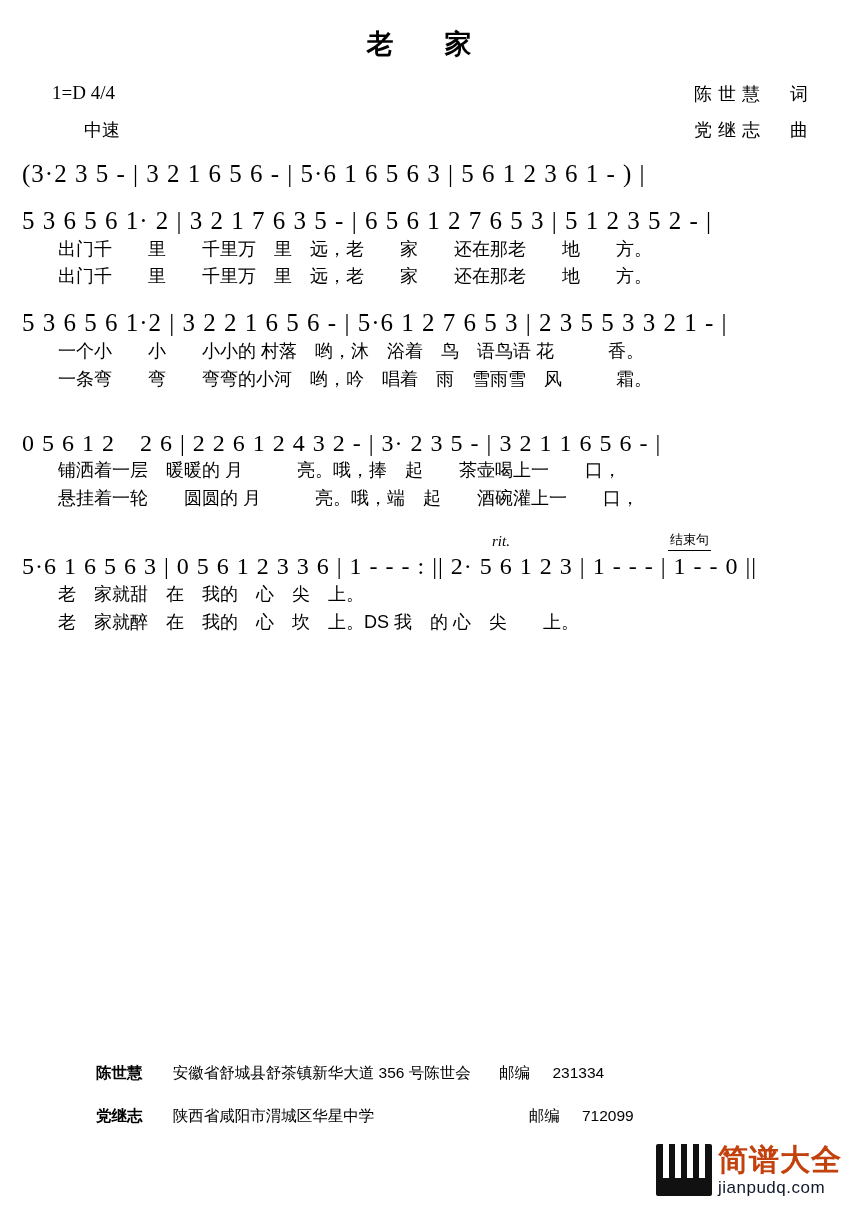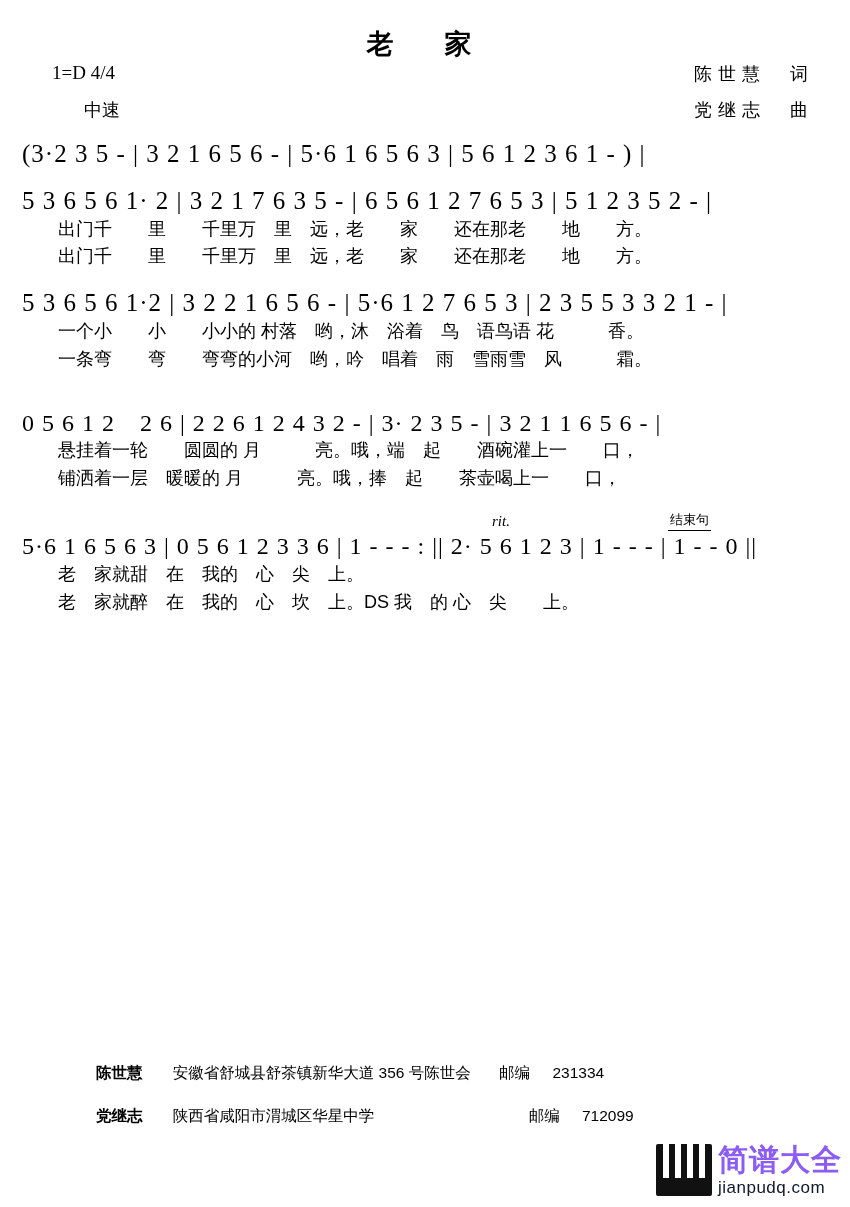--- a/index.html
+++ b/index.html
@@ -26,20 +26,21 @@
     font-size: 27px;
     letter-spacing: 12px;
     font-weight: bold;
     padding-top: 26px;
     font-family: "Liberation Serif", serif;
   }
   
   .meta {
     position: relative;
     height: 78px;
+    margin-top: 20px;
   }
   .meta .key {
     position: absolute;
     left: 52px;
     top: 0px;
     font-size: 19px;
     font-family: "Liberation Serif", serif;
   }
   .meta .tempo {
     position: absolute;
@@ -146,21 +147,21 @@
   .logo .keys i:nth-child(3) { left: 31px; }
   .logo .keys i:nth-child(4) { left: 43px; }
   .logo .txt {
     display: flex;
     flex-direction: column;
     line-height: 1;
   }
   .logo .cn {
     font-size: 30px;
     font-weight: bold;
-    color: #8b5cf6;
+    color: #c2410c;
     font-family: "Liberation Sans", sans-serif;
     letter-spacing: 1px;
   }
   .logo .en {
     font-size: 17px;
     color: #0f172a;
     font-family: "Liberation Sans", sans-serif;
     margin-top: 4px;
     letter-spacing: 0.5px;
   }
@@ -195,22 +196,22 @@
     <div class="notes">5 3 6 5 6 1·2 | 3 2 2 1 6 5 6 - | 5·6 1 2 7 6 5 3 | 2 3 5 5 3 3 2 1 - |</div>
     <div class="lyric">一个小　　小　　小小的 村落　哟，沐　浴着　鸟　语鸟语 花　　　香。</div>
     <div class="lyric l2">一条弯　　弯　　弯弯的小河　哟，吟　唱着　雨　雪雨雪　风　　　霜。</div>
   </div>
   <div class="sysgap"></div>
 
   <div class="sysgap"></div>
 
   <div class="system">
     <div class="notes small">0 5 6 1 2　2 6 | 2 2 6 1 2 4 3 2 - | 3· 2 3 5 - | 3 2 1 1 6 5 6 - |</div>
+    <div class="lyric l2">铺洒着一层　暖暖的 月　　　亮。哦，捧　起　　茶壶喝上一　　口，</div>
     <div class="lyric">悬挂着一轮　　圆圆的 月　　　亮。哦，端　起　　酒碗灌上一　　口，</div>
-    <div class="lyric l2">铺洒着一层　暖暖的 月　　　亮。哦，捧　起　　茶壶喝上一　　口，</div>
   </div>
   <div class="sysgap"></div>
 
   <div class="system">
     <div style="position:relative;height:22px;">
       <span class="marker" style="left:470px;top:2px;">rit.</span>
       <span class="boxlabel" style="left:646px;top:0px;">结束句</span>
     </div>
     <div class="notes small">5·6 1 6 5 6 3 | 0 5 6 1 2 3 3 6 | 1 - - - : || 2· 5 6 1 2 3 | 1 - - - | 1 - - 0 ||</div>
     <div class="lyric l2">老　家就甜　在　我的　心　尖　上。</div>

